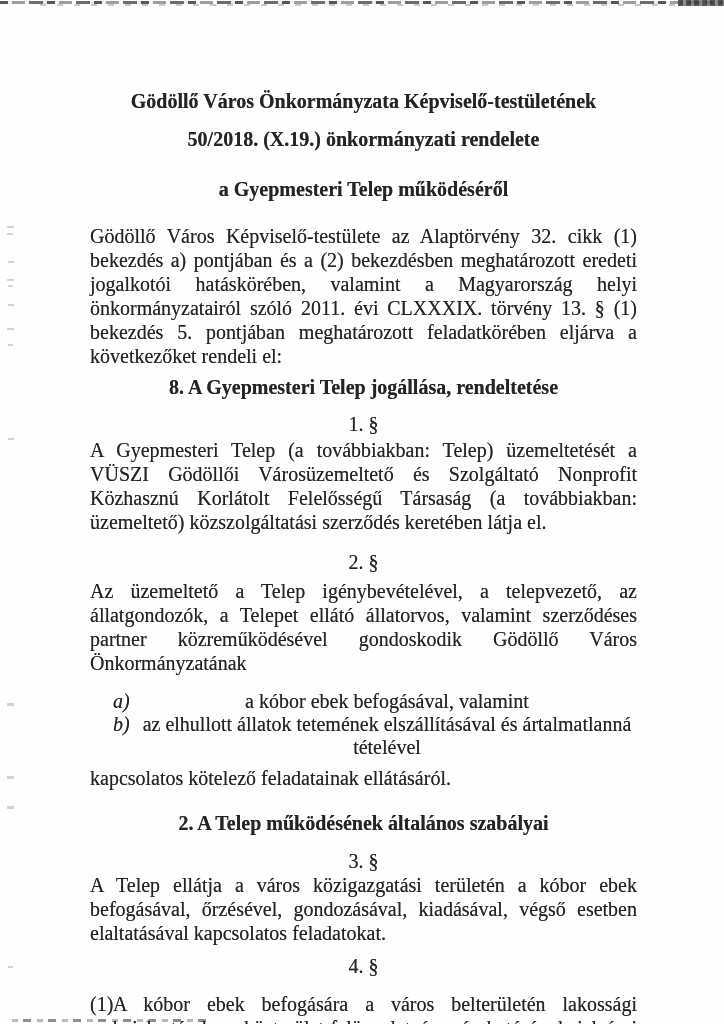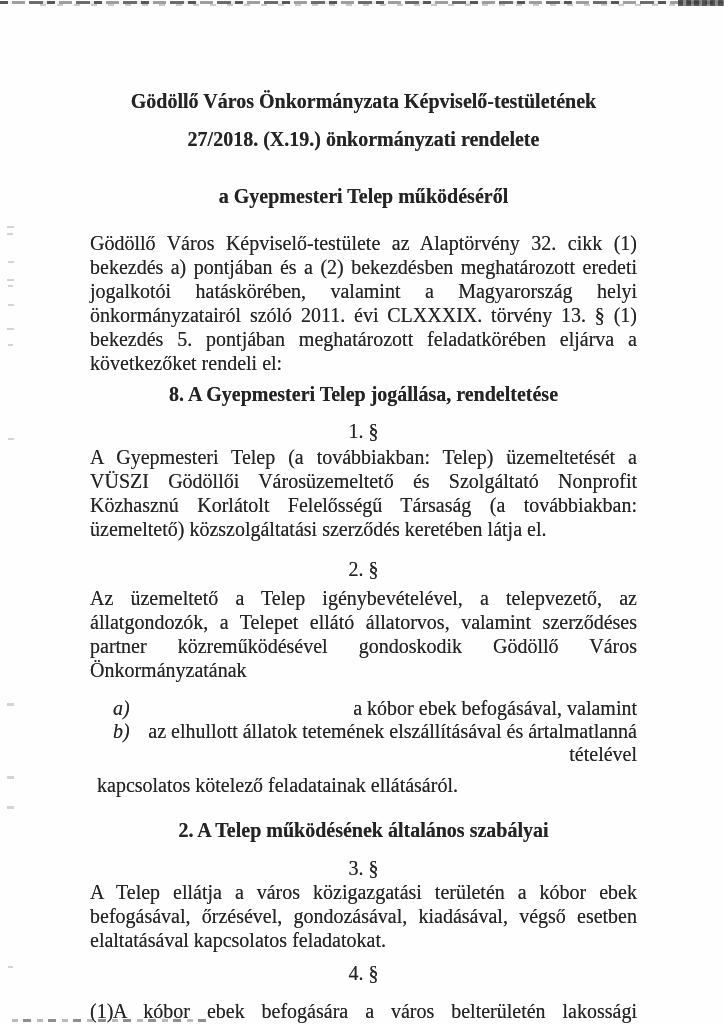--- a/index.html
+++ b/index.html
@@ -24,32 +24,32 @@
     font-size: 20px;
     line-height: 24px;
     text-align: justify;
     text-shadow: 0 0 0.6px rgba(40,40,40,0.65);
   }
   .content p { margin: 0; }
   .c { text-align: center; }
   .b { font-weight: bold; }
 
   #t2 { margin-top: 14px; }
-  #t3 { margin-top: 33px; }
+  #t3 { margin-top: 26px; }
   #intro { margin-top: 23px; }
   #h1 { margin-top: 7px; }
   #m1 { margin-top: 13px; }
   #p1 { margin-top: 2px; }
   #m2 { margin-top: 16px; }
   #p2 { margin-top: 5px; }
   #list { margin-top: 15px; margin-left: 23px; line-height: 23px; }
   .li { display: flex; }
   .li .mk { width: 24px; flex: none; font-style: italic; }
-  .li .tx { flex: 1; text-align: right; }
-  #closing { margin-top: 7px; text-align: left; margin-left: 7px; }
+  .li .tx { flex: 1; text-align: center; }
+  #closing { margin-top: 7px; text-align: left; }
   #h2 { margin-top: 21px; }
   #m3 { margin-top: 14px; }
   #p3 { margin-top: 0; }
   #m4 { margin-top: 9px; }
   #np { margin-top: 14px; display: flex; }
   #np .npn { width: 23px; flex: none; }
   #np .npb { flex: 1; text-align: justify; }
 
   
   .scan-top {
@@ -115,21 +115,21 @@
   <div class="mark mk8"></div>
   <div class="mark mk9"></div>
   <div class="mark mk10"></div>
   <div class="mark mk11"></div>
   <div class="mark mk12"></div>
   <div class="mark mk13"></div>
 
   <div class="content">
 
     <p id="t1" class="c b">Gödöllő Város Önkormányzata Képviselő-testületének</p>
-    <p id="t2" class="c b">27/2018. (X.19.) önkormányzati rendelete</p>
+    <p id="t2" class="c b">50/2018. (X.19.) önkormányzati rendelete</p>
     <p id="t3" class="c b">a Gyepmesteri Telep működéséről</p>
 
     <p id="intro">Gödöllő Város Képviselő-testülete az Alaptörvény 32. cikk (1) bekezdés a) pontjában és a (2) bekezdésben meghatározott eredeti jogalkotói hatáskörében, valamint a Magyarország helyi önkormányzatairól szóló 2011. évi CLXXXIX. törvény 13. § (1) bekezdés 5. pontjában meghatározott feladatkörében eljárva a következőket rendeli el:</p>
 
     <p id="h1" class="c b">8.  A Gyepmesteri Telep jogállása, rendeltetése</p>
 
     <p id="m1" class="c">1. §</p>
     <p id="p1">A Gyepmesteri Telep (a továbbiakban: Telep) üzemeltetését a VÜSZI Gödöllői Városüzemeltető és Szolgáltató Nonprofit Közhasznú Korlátolt Felelősségű Társaság (a továbbiakban: üzemeltető) közszolgáltatási szerződés keretében látja el.</p>
 
     <p id="m2" class="c">2. §</p>

